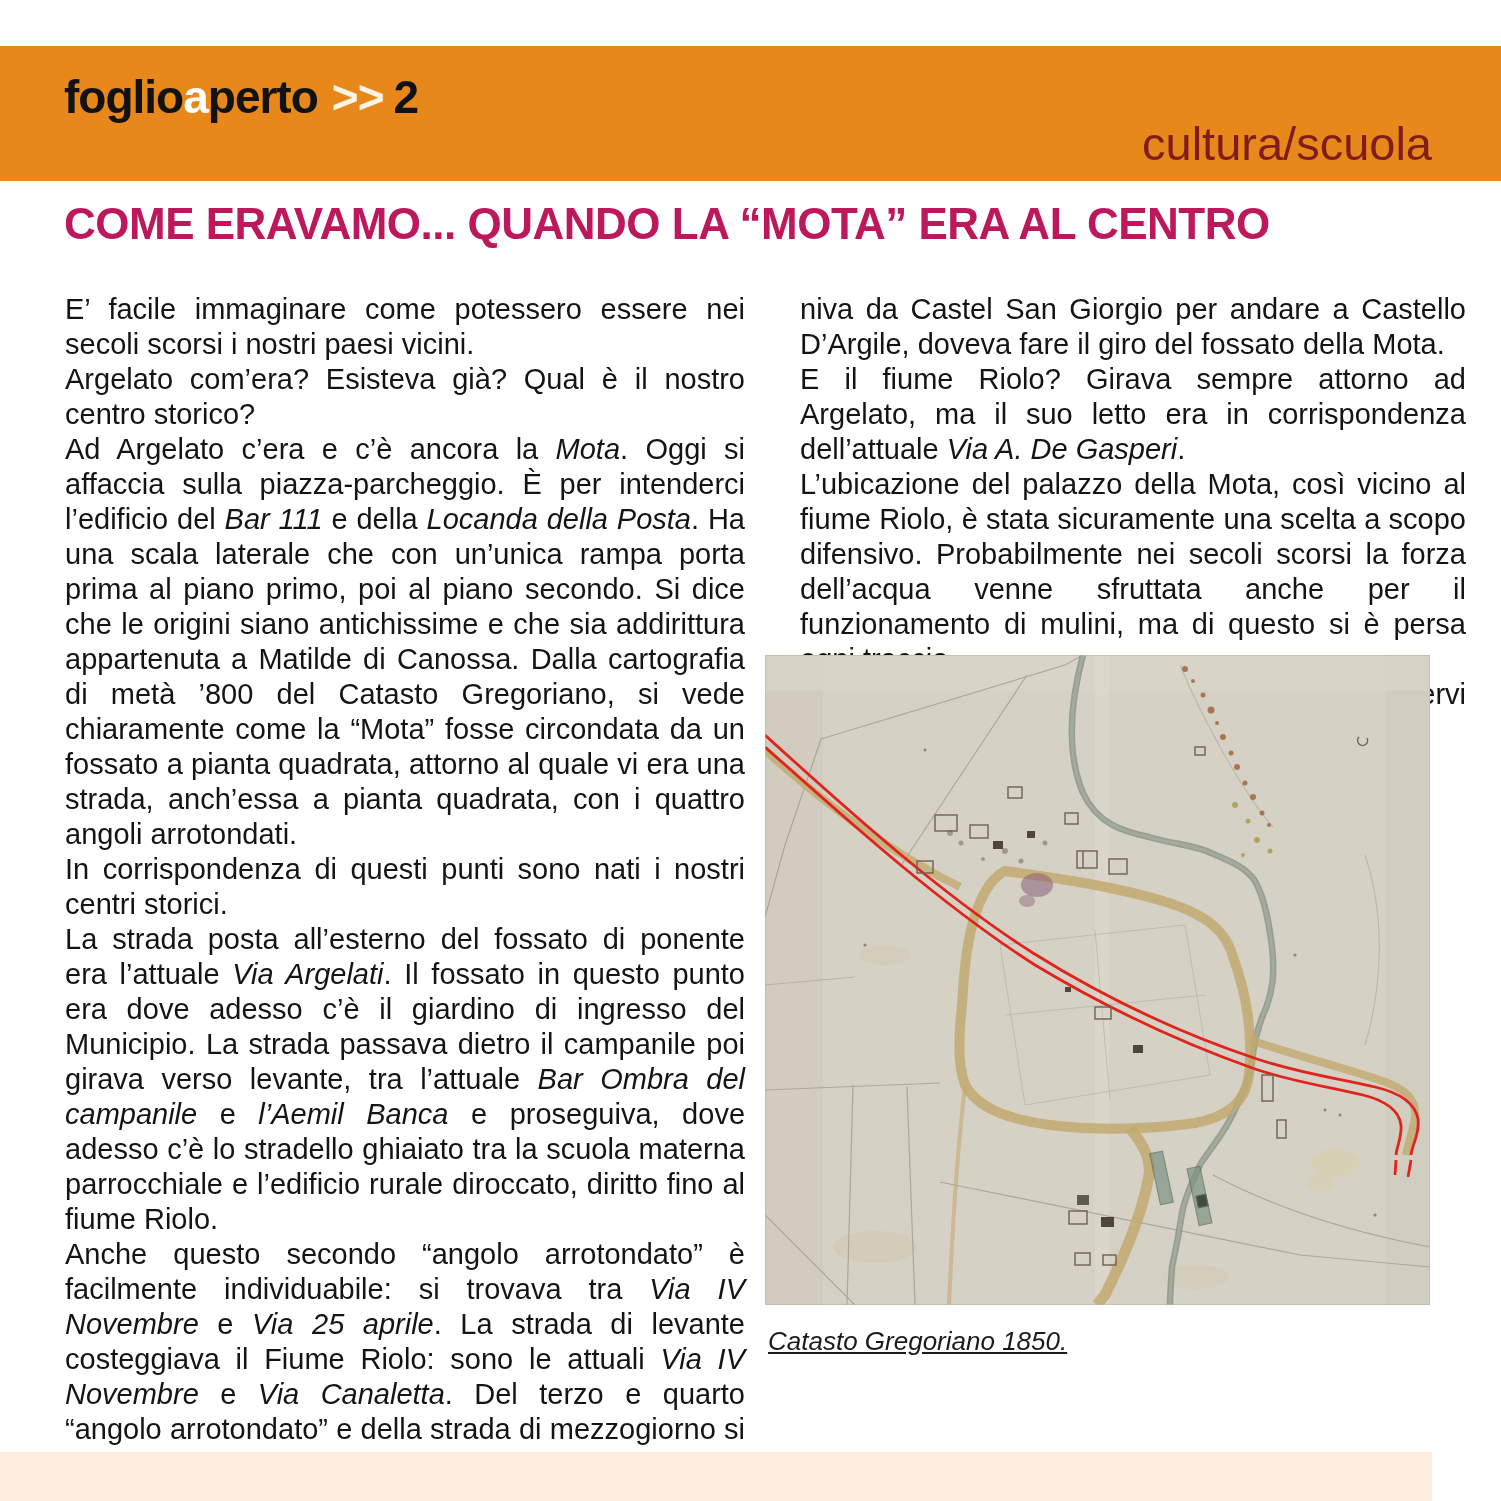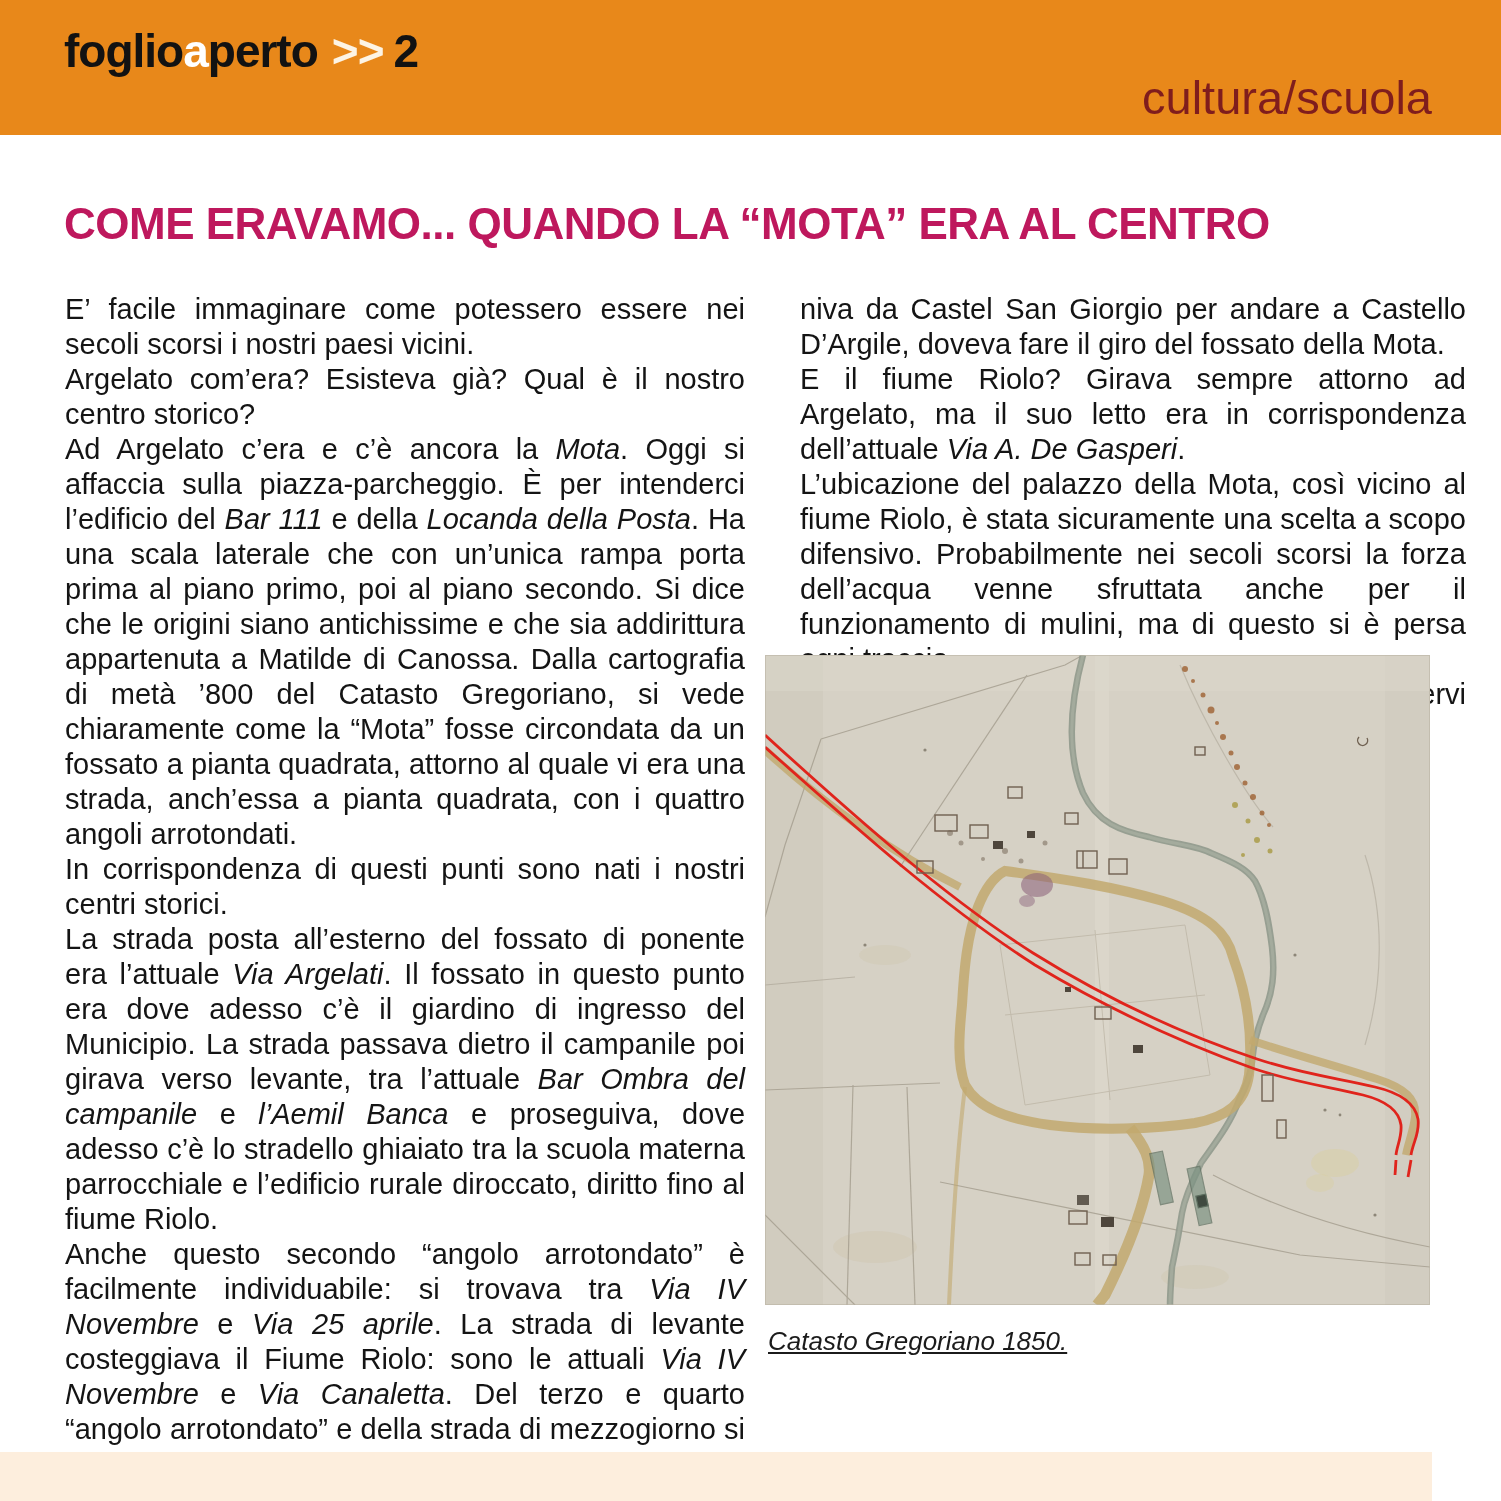--- a/index.html
+++ b/index.html
@@ -19,21 +19,21 @@
   .figure{position:absolute;left:765px;top:655px;width:665px;height:650px;margin:0;}
   .figure svg{display:block;}
   .caption{position:absolute;left:768px;top:1324px;font-size:26px;line-height:34px;font-style:italic;color:#1b1b1b;text-decoration:underline;}
   .band-bottom{position:absolute;left:0;top:1452px;width:1432px;height:49px;}
 </style>
 </head>
 <body>
 
 <div class="page">
 
-  <div class="band-top" style="background: rgb(232, 136, 26);">
+  <div class="band-top" style="background: rgb(232, 136, 26); margin-top: 46px;">
     <div class="logo">
       <span>foglio</span><span class="accent" style="color: rgb(255, 255, 255);">a</span><span>perto</span><span class="chev" style="color: rgb(253, 244, 228);">&gt;&gt;</span><span>2</span>
     </div>
     <div class="section-label" style="color: #7f1d1d;">cultura/scuola</div>
   </div>
 
   <h1 class="headline" style="color: #be185d;">COME ERAVAMO... QUANDO LA “MOTA” ERA AL CENTRO</h1>
 
   <div class="col col-left">
       <p class="para"><span>E’ facile immaginare come potessero essere nei secoli scorsi i nostri paesi vicini.</span></p>

